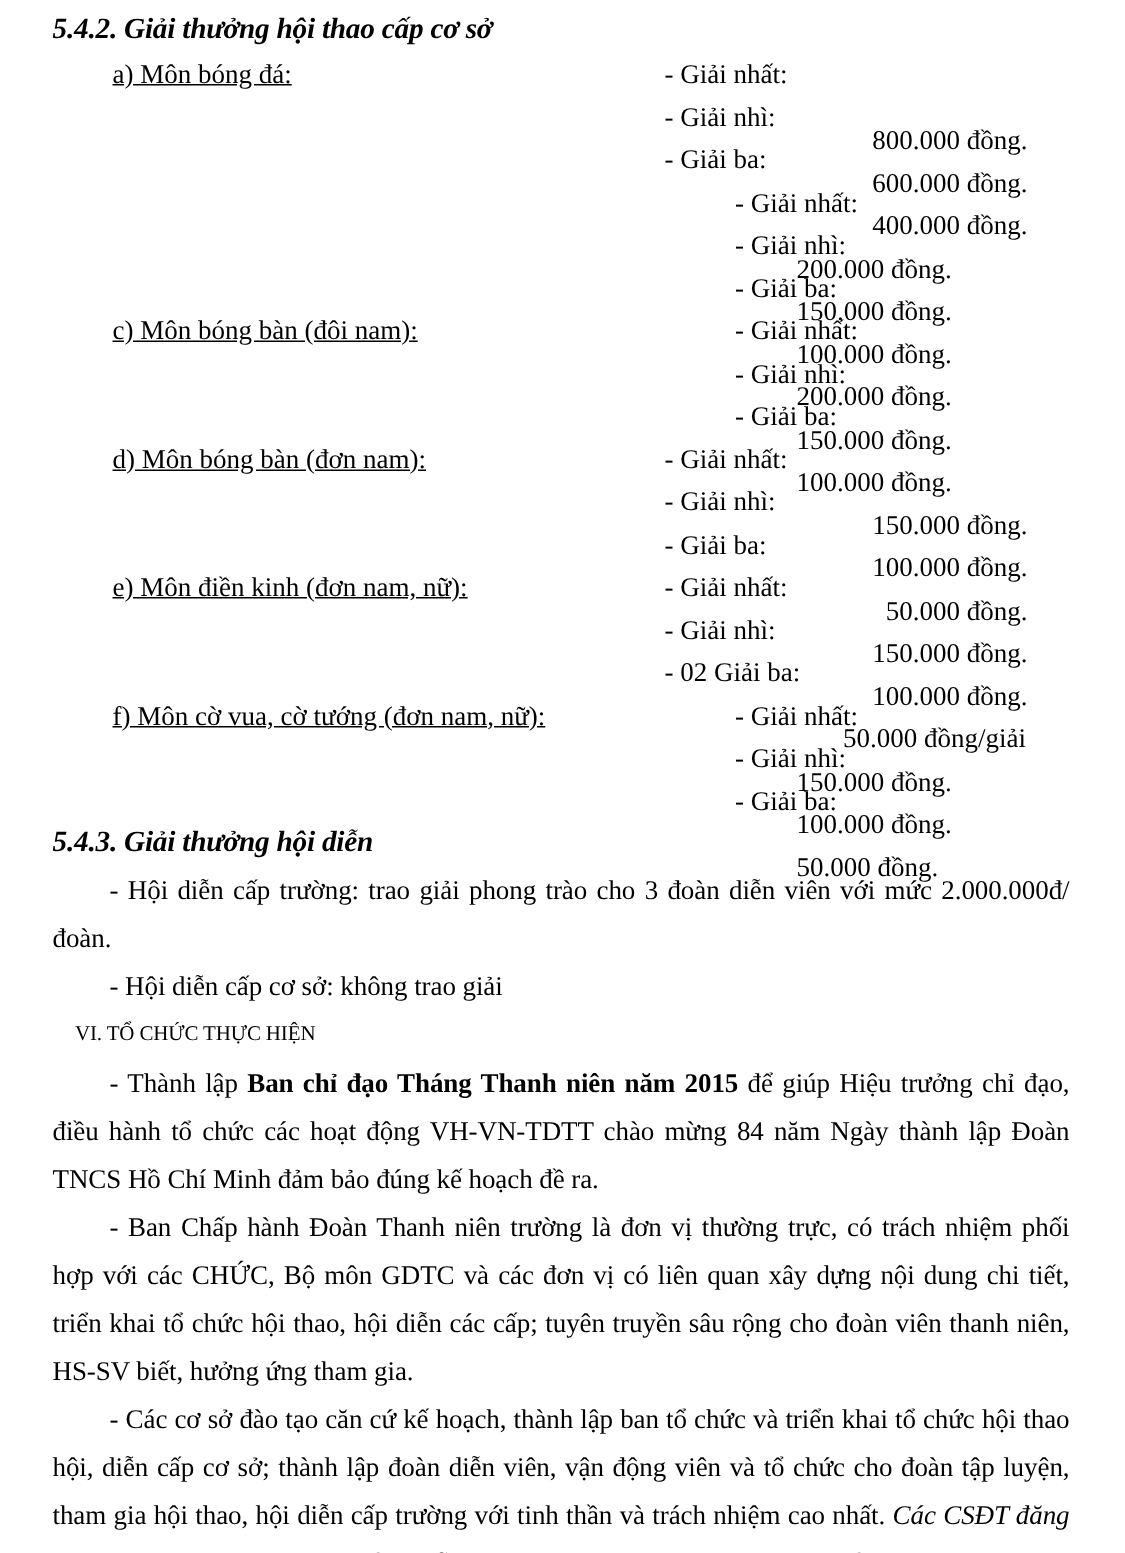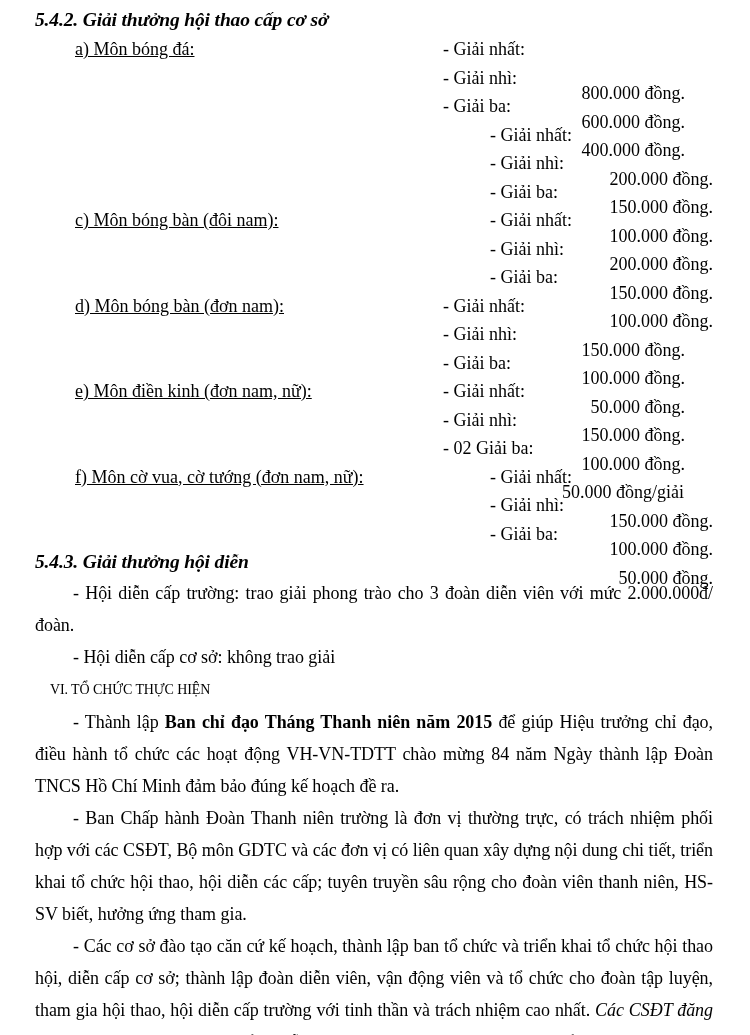--- a/index.html
+++ b/index.html
@@ -67,23 +67,23 @@
     left: 455px;
   }
   .award-row .prize-amount {
     position: absolute;
     left: 455px;
     width: 195px;
     text-align: right;
     margin-top: 44px;
   }
   .award-row.shift .prize-amount {
-    left: 483px;
+    left: 496px;
     width: 195px;
-    text-align: right;
+    text-align: left;
   }
   .award-row.amount-free .prize-amount {
     text-align: center;
     left: 527px;
     width: auto;
   }
   .award-row-wrap {
     position: relative;
     height: 28.5px;
   }
@@ -239,17 +239,17 @@
   <div class="sub-heading">5.4.3. Giải thưởng hội diễn</div>
 
   <p class="para">- Hội diễn cấp trường: trao giải phong trào cho 3 đoàn diễn viên với mức 2.000.000đ/đoàn.</p>
 
   <p class="para">- Hội diễn cấp cơ sở: không trao giải</p>
 
   <div class="roman-heading">VI. TỔ CHỨC THỰC HIỆN</div>
 
   <p class="para"><span>- Thành lập </span><b>Ban chỉ đạo Tháng Thanh niên năm 2015</b><span> để giúp Hiệu trưởng chỉ đạo, điều hành tổ chức các hoạt động VH-VN-TDTT chào mừng 84 năm Ngày thành lập Đoàn TNCS Hồ Chí Minh đảm bảo đúng kế hoạch đề ra.</span></p>
 
-  <p class="para">- Ban Chấp hành Đoàn Thanh niên trường là đơn vị thường trực, có trách nhiệm phối hợp với các CSĐT, Bộ môn GDTC và các đơn vị có liên quan xây dựng nội dung chi tiết, triển khai tổ chức hội thao, hội diễn các cấp; tuyên truyền sâu rộng cho đoàn viên thanh niên, HS-SV biết, hưởng ứng tham gia.</p>
+  <p class="para">- Ban Chấp hành Đoàn Thanh niên trường là đơn vị thường trực, có trách nhiệm phối hợp với các CHỨC, Bộ môn GDTC và các đơn vị có liên quan xây dựng nội dung chi tiết, triển khai tổ chức hội thao, hội diễn các cấp; tuyên truyền sâu rộng cho đoàn viên thanh niên, HS-SV biết, hưởng ứng tham gia.</p>
 
   <p class="para"><span>- Các cơ sở đào tạo căn cứ kế hoạch, thành lập ban tổ chức và triển khai tổ chức hội thao hội, diễn cấp cơ sở; thành lập đoàn diễn viên, vận động viên và tổ chức cho đoàn tập luyện, tham gia hội thao, hội diễn cấp trường với tinh thần và trách nhiệm cao nhất. </span><i>Các CSĐT đăng ký danh sách đoàn đại biểu, diễn viên, vận động viên cho Ban tổ chức trước ngày 23/3/2015(thứ Hai)</i></p>
 
 </div>
 
 </body></html>

